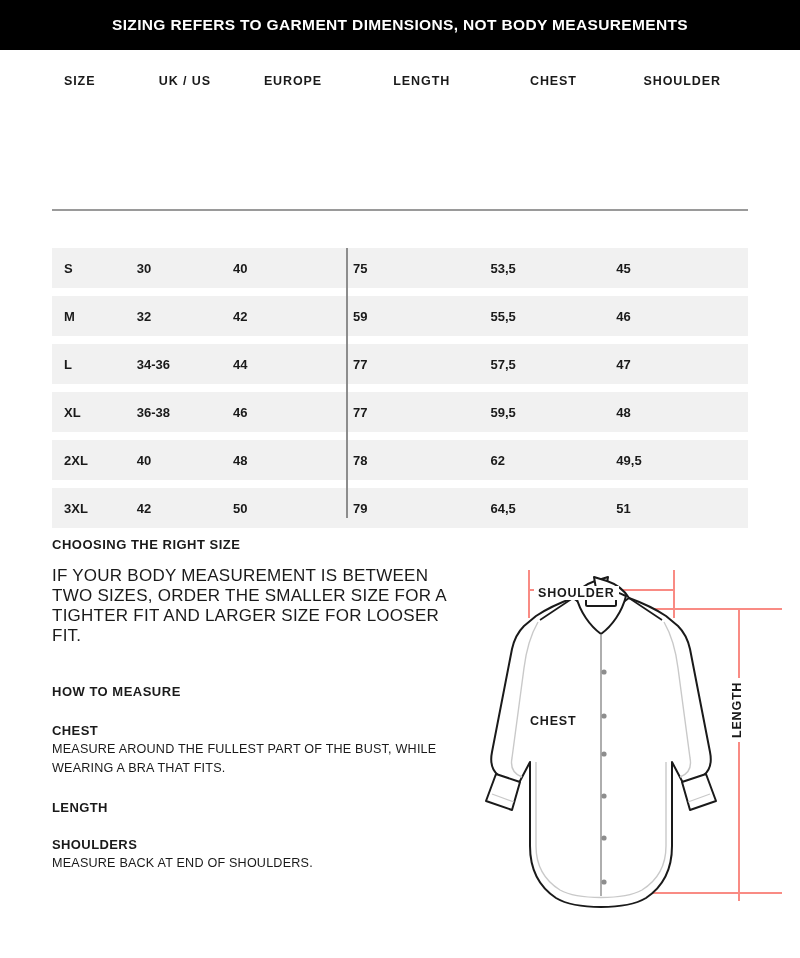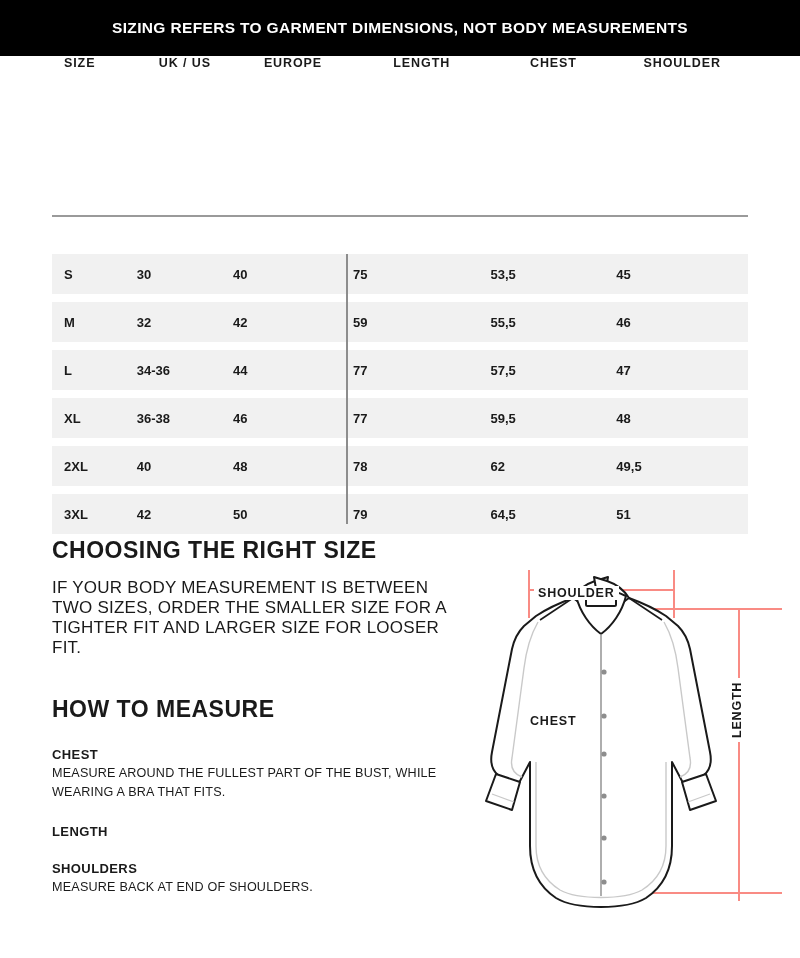--- a/index.html
+++ b/index.html
@@ -11,41 +11,42 @@
     height: 958px;
     background: #ffffff;
     font-family: "Liberation Sans", sans-serif;
     color: #1a1a1a;
     overflow: hidden;
     position: relative;
   }
 
   
   .banner {
-    height: 56px;
+    height: 50px;
     background: #000000;
     color: #ffffff;
     display: flex;
     align-items: center;
     justify-content: center;
     font-size: 15.5px;
     font-weight: bold;
     letter-spacing: 0.35px;
     text-transform: uppercase;
   }
 
   
   .table-wrap {
     position: relative;
     margin-top: 0;
   }
   .col-head-row {
     display: flex;
     padding: 0 52px;
     height: 62px;
+    align-items: center;
   }
   .col-head {
     font-size: 12.5px;
     font-weight: bold;
     letter-spacing: 0.9px;
     text-align: center;
     color: #1a1a1a;
   }
   .c-size     { width: 74px; text-align: left; padding-left: 12px; }
   .c-ukus     { width: 98px; }
@@ -106,21 +107,21 @@
     right: 0;
     height: 438px;
   }
   .text-col {
     position: absolute;
     left: 52px;
     top: 0;
     width: 400px;
   }
   .h-title {
-    font-size: 23px;
+    font-size: 13px;
     font-weight: bold;
     letter-spacing: 0.5px;
     margin: 17px 0 0 0;
     text-transform: uppercase;
   }
   .para {
     font-size: 17px;
     line-height: 20px;
     letter-spacing: 0.25px;
     margin: 14px 0 16px 0;

